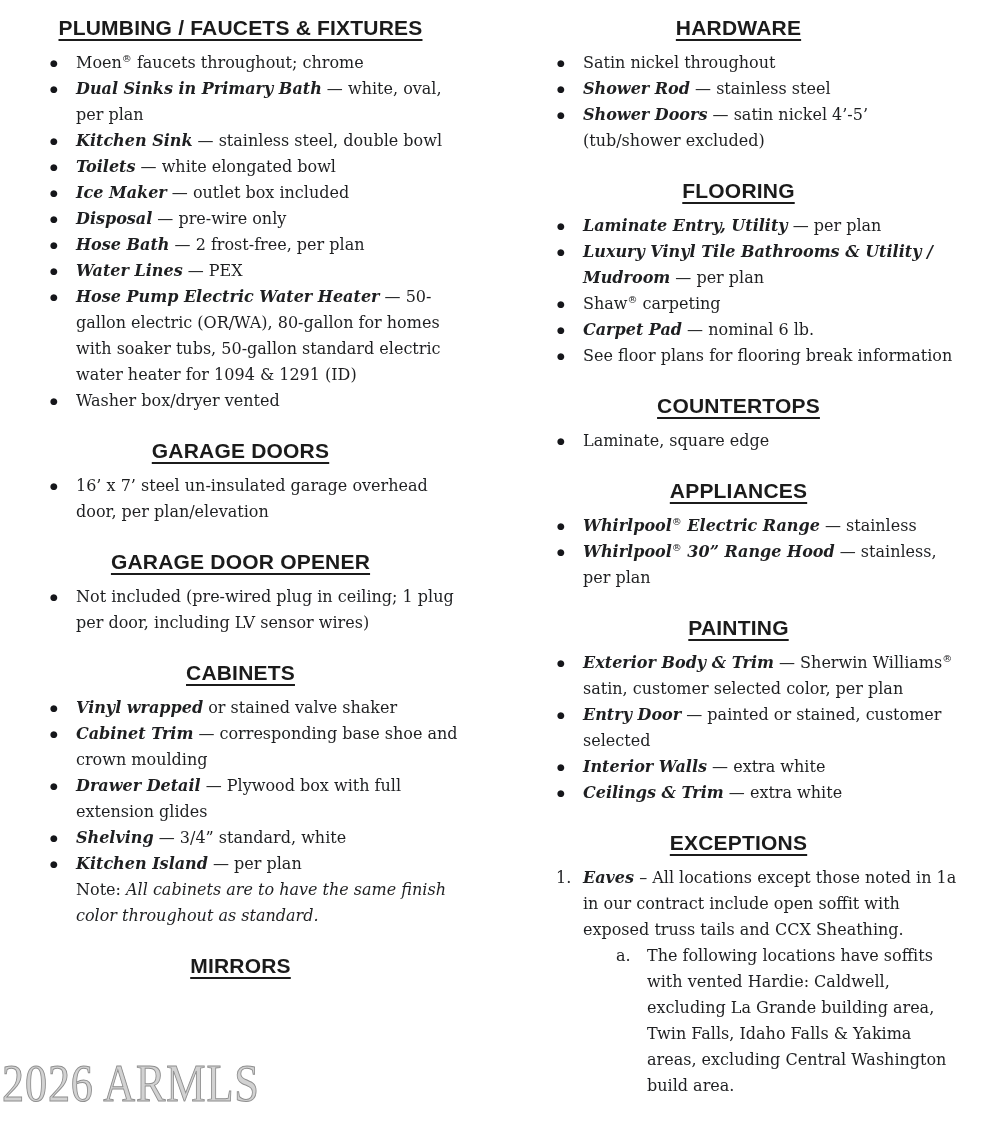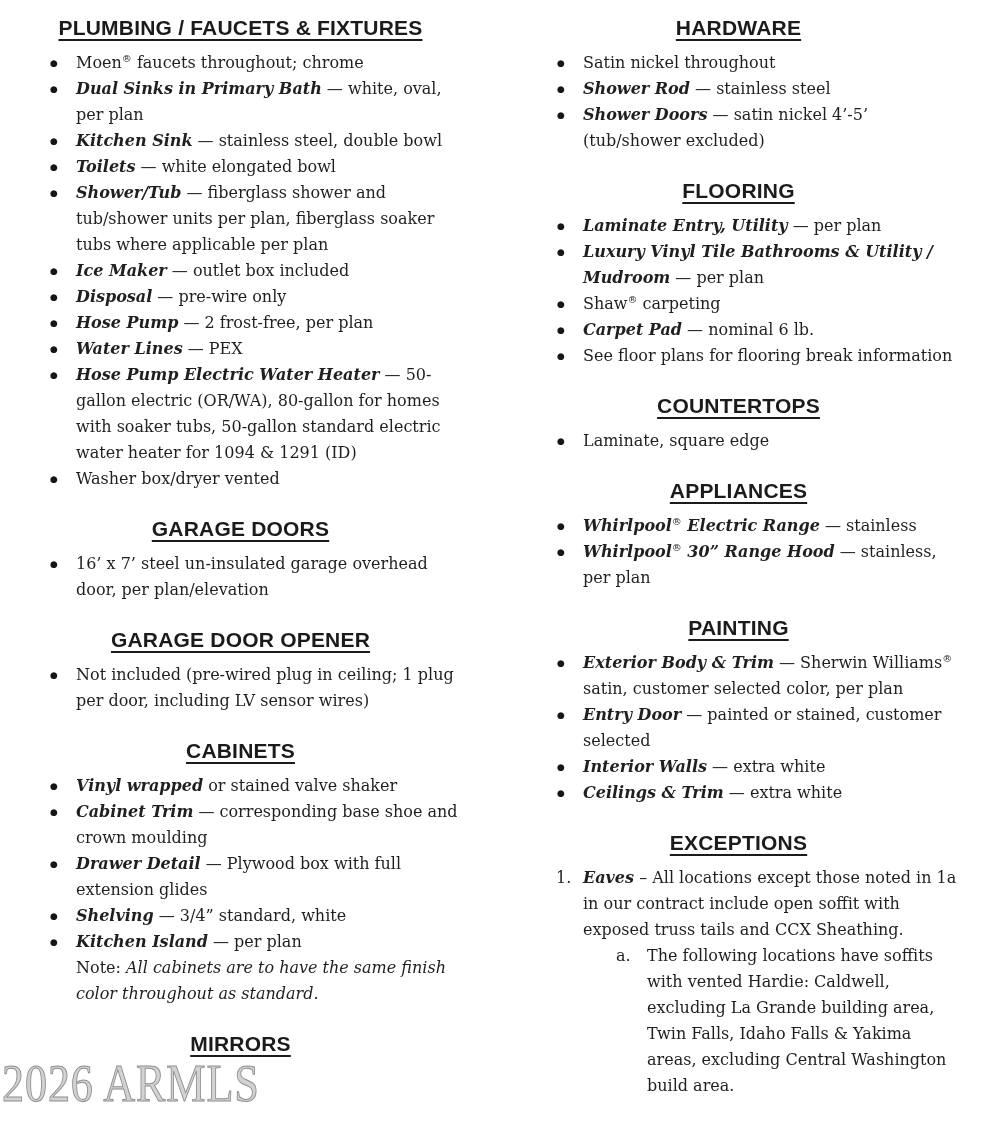--- a/index.html
+++ b/index.html
@@ -51,30 +51,27 @@
           <li>
               <div class="runs"><span class="bi">Dual Sinks in Primary Bath</span><span> — white, oval, per plan</span></div>
             </li>
           <li>
               <div class="runs"><span class="bi">Kitchen Sink</span><span> — stainless steel, double bowl</span></div>
             </li>
           <li>
               <div class="runs"><span class="bi">Toilets</span><span> — white elongated bowl</span></div>
             </li>
           <li>
-              <div class="runs"><span class="bi">Shower/Tub</span><span> — fiberglass shower and tub/shower units per plan, fiberglass soaker tubs where applicable per plan</span></div>
-            </li>
-          <li>
               <div class="runs"><span class="bi">Ice Maker</span><span> — outlet box included</span></div>
             </li>
           <li>
               <div class="runs"><span class="bi">Disposal</span><span> — pre-wire only</span></div>
             </li>
           <li>
-              <div class="runs"><span class="bi">Hose Pump</span><span> — 2 frost-free, per plan</span></div>
+              <div class="runs"><span class="bi">Hose Bath</span><span> — 2 frost-free, per plan</span></div>
             </li>
           <li>
               <div class="runs"><span class="bi">Water Lines</span><span> — PEX</span></div>
             </li>
           <li>
               <div class="runs"><span class="bi">Hose Pump Electric Water Heater</span><span> — 50-gallon electric (OR/WA), 80-gallon for homes with soaker tubs, 50-gallon standard electric water heater for 1094 &amp; 1291 (ID)</span></div>
             </li>
           <li>
               <div class="runs"><span>Washer box/dryer vented</span></div>
             </li>

